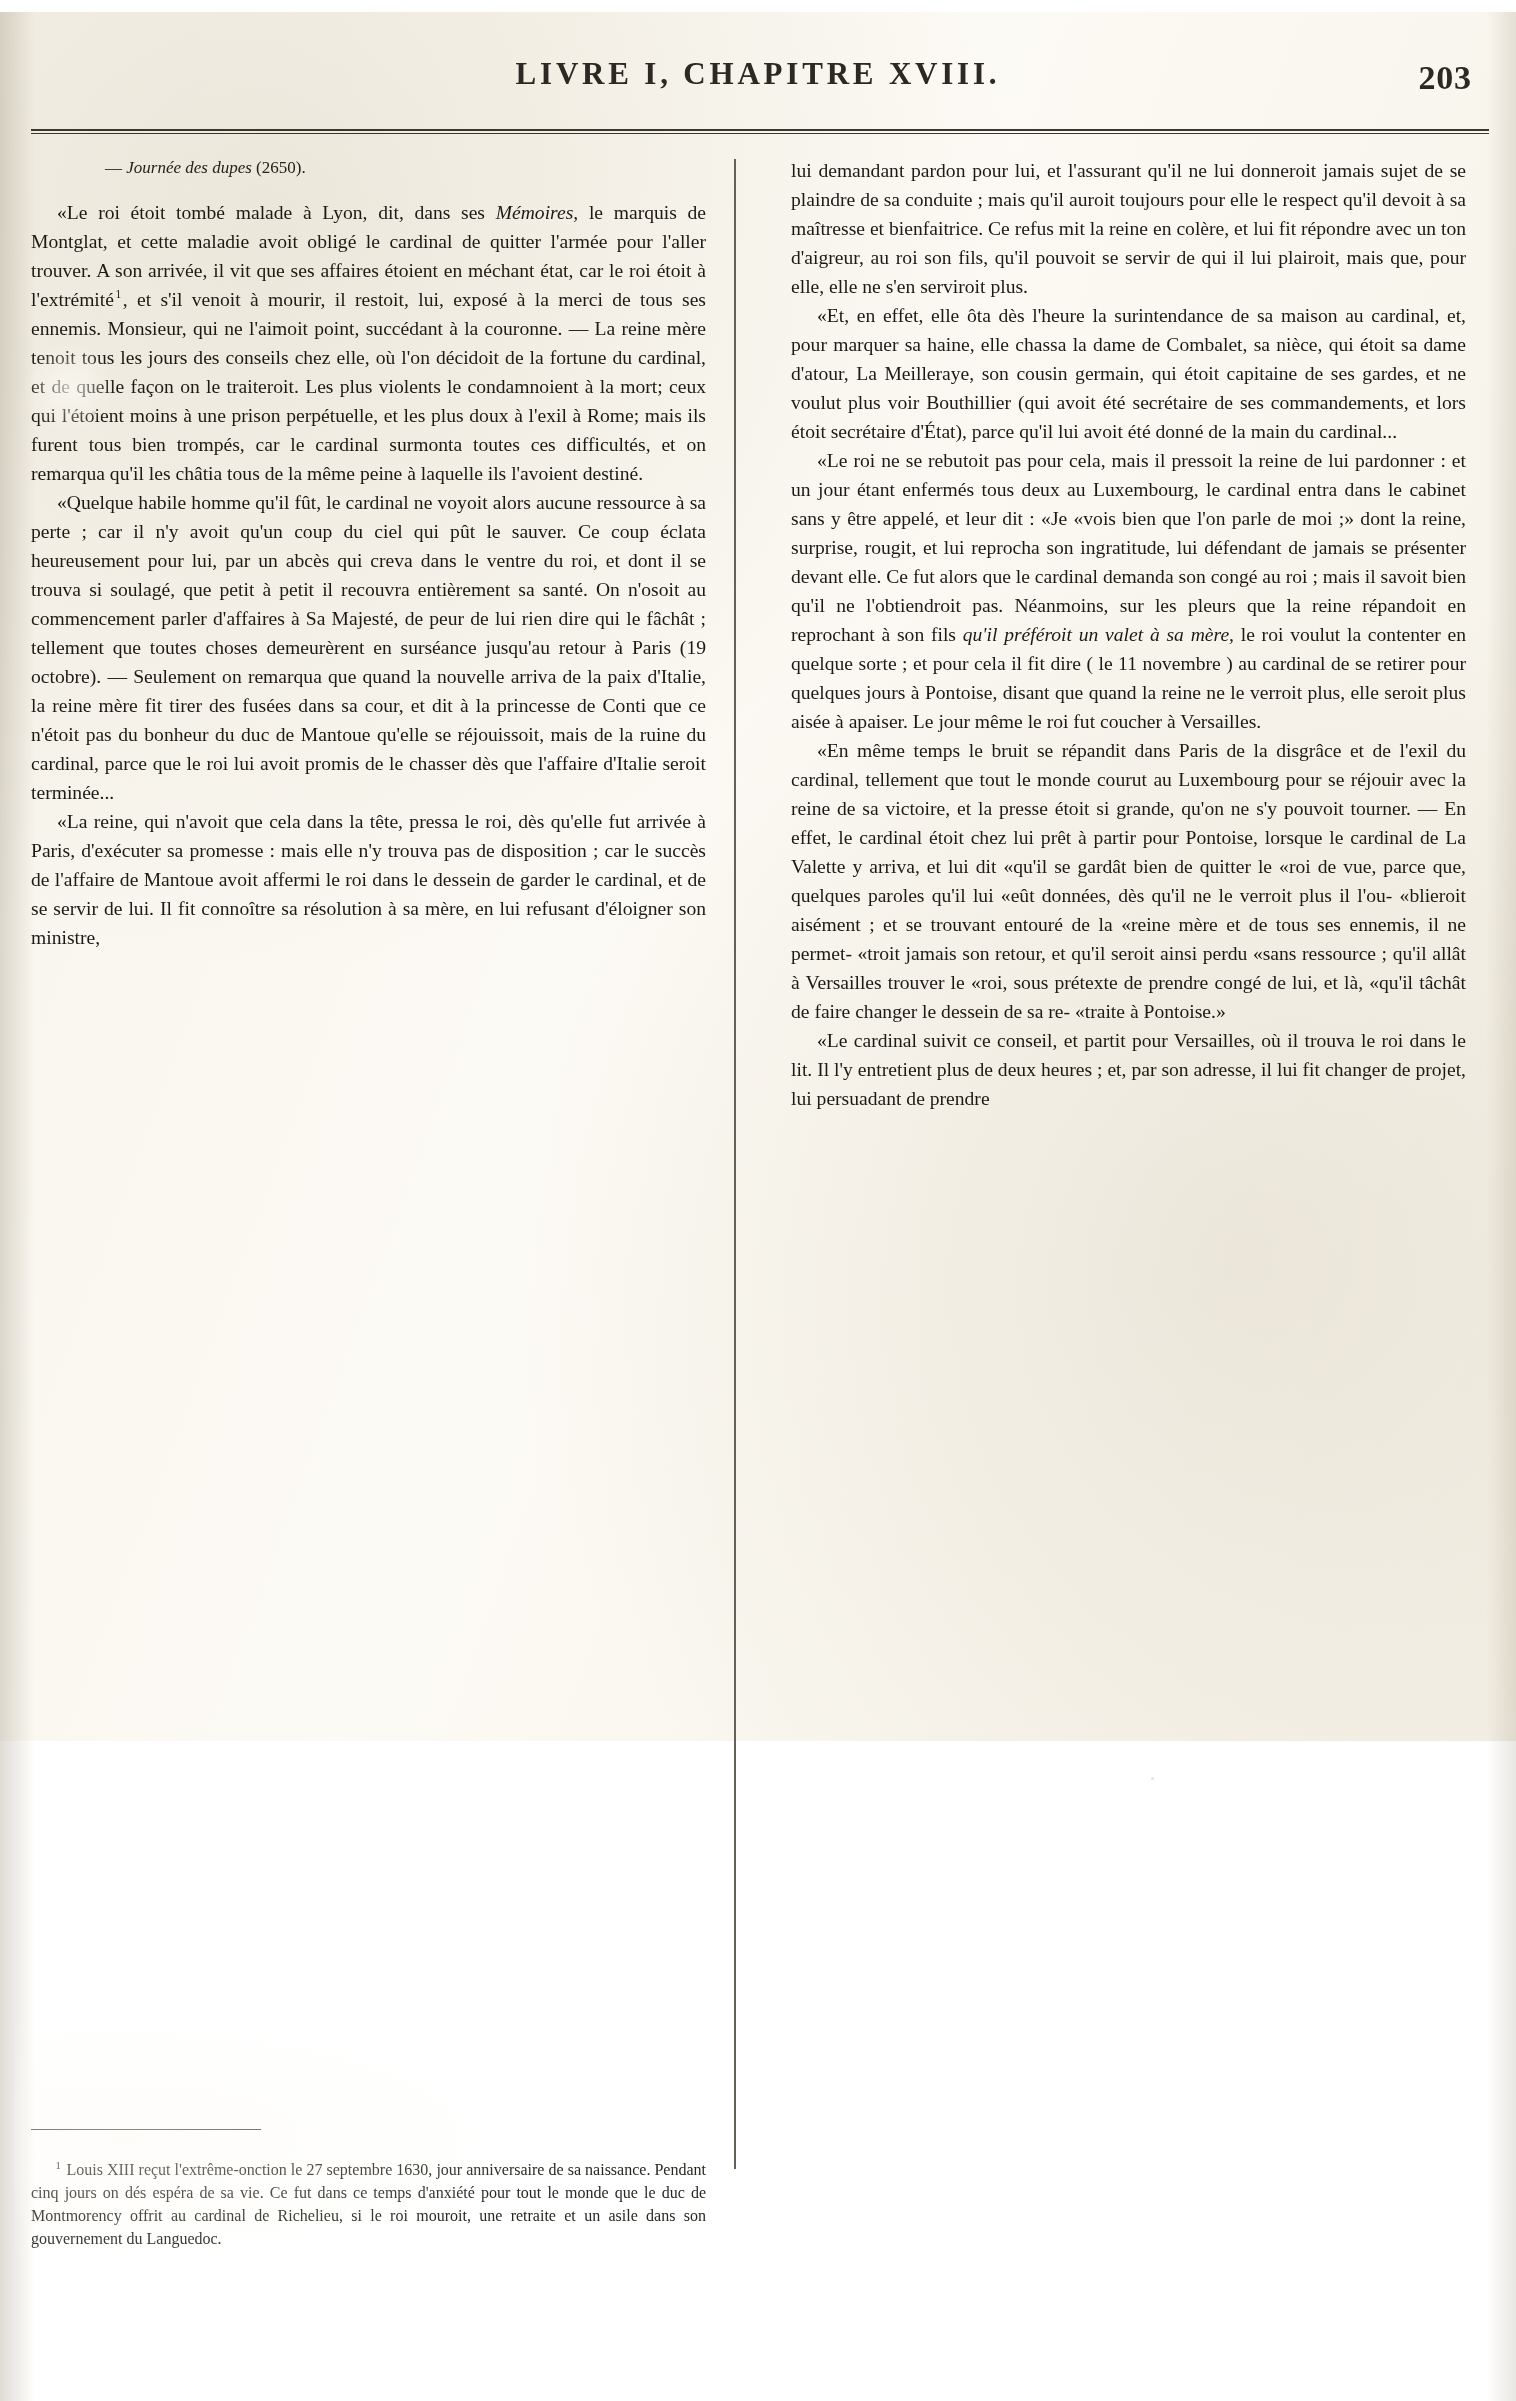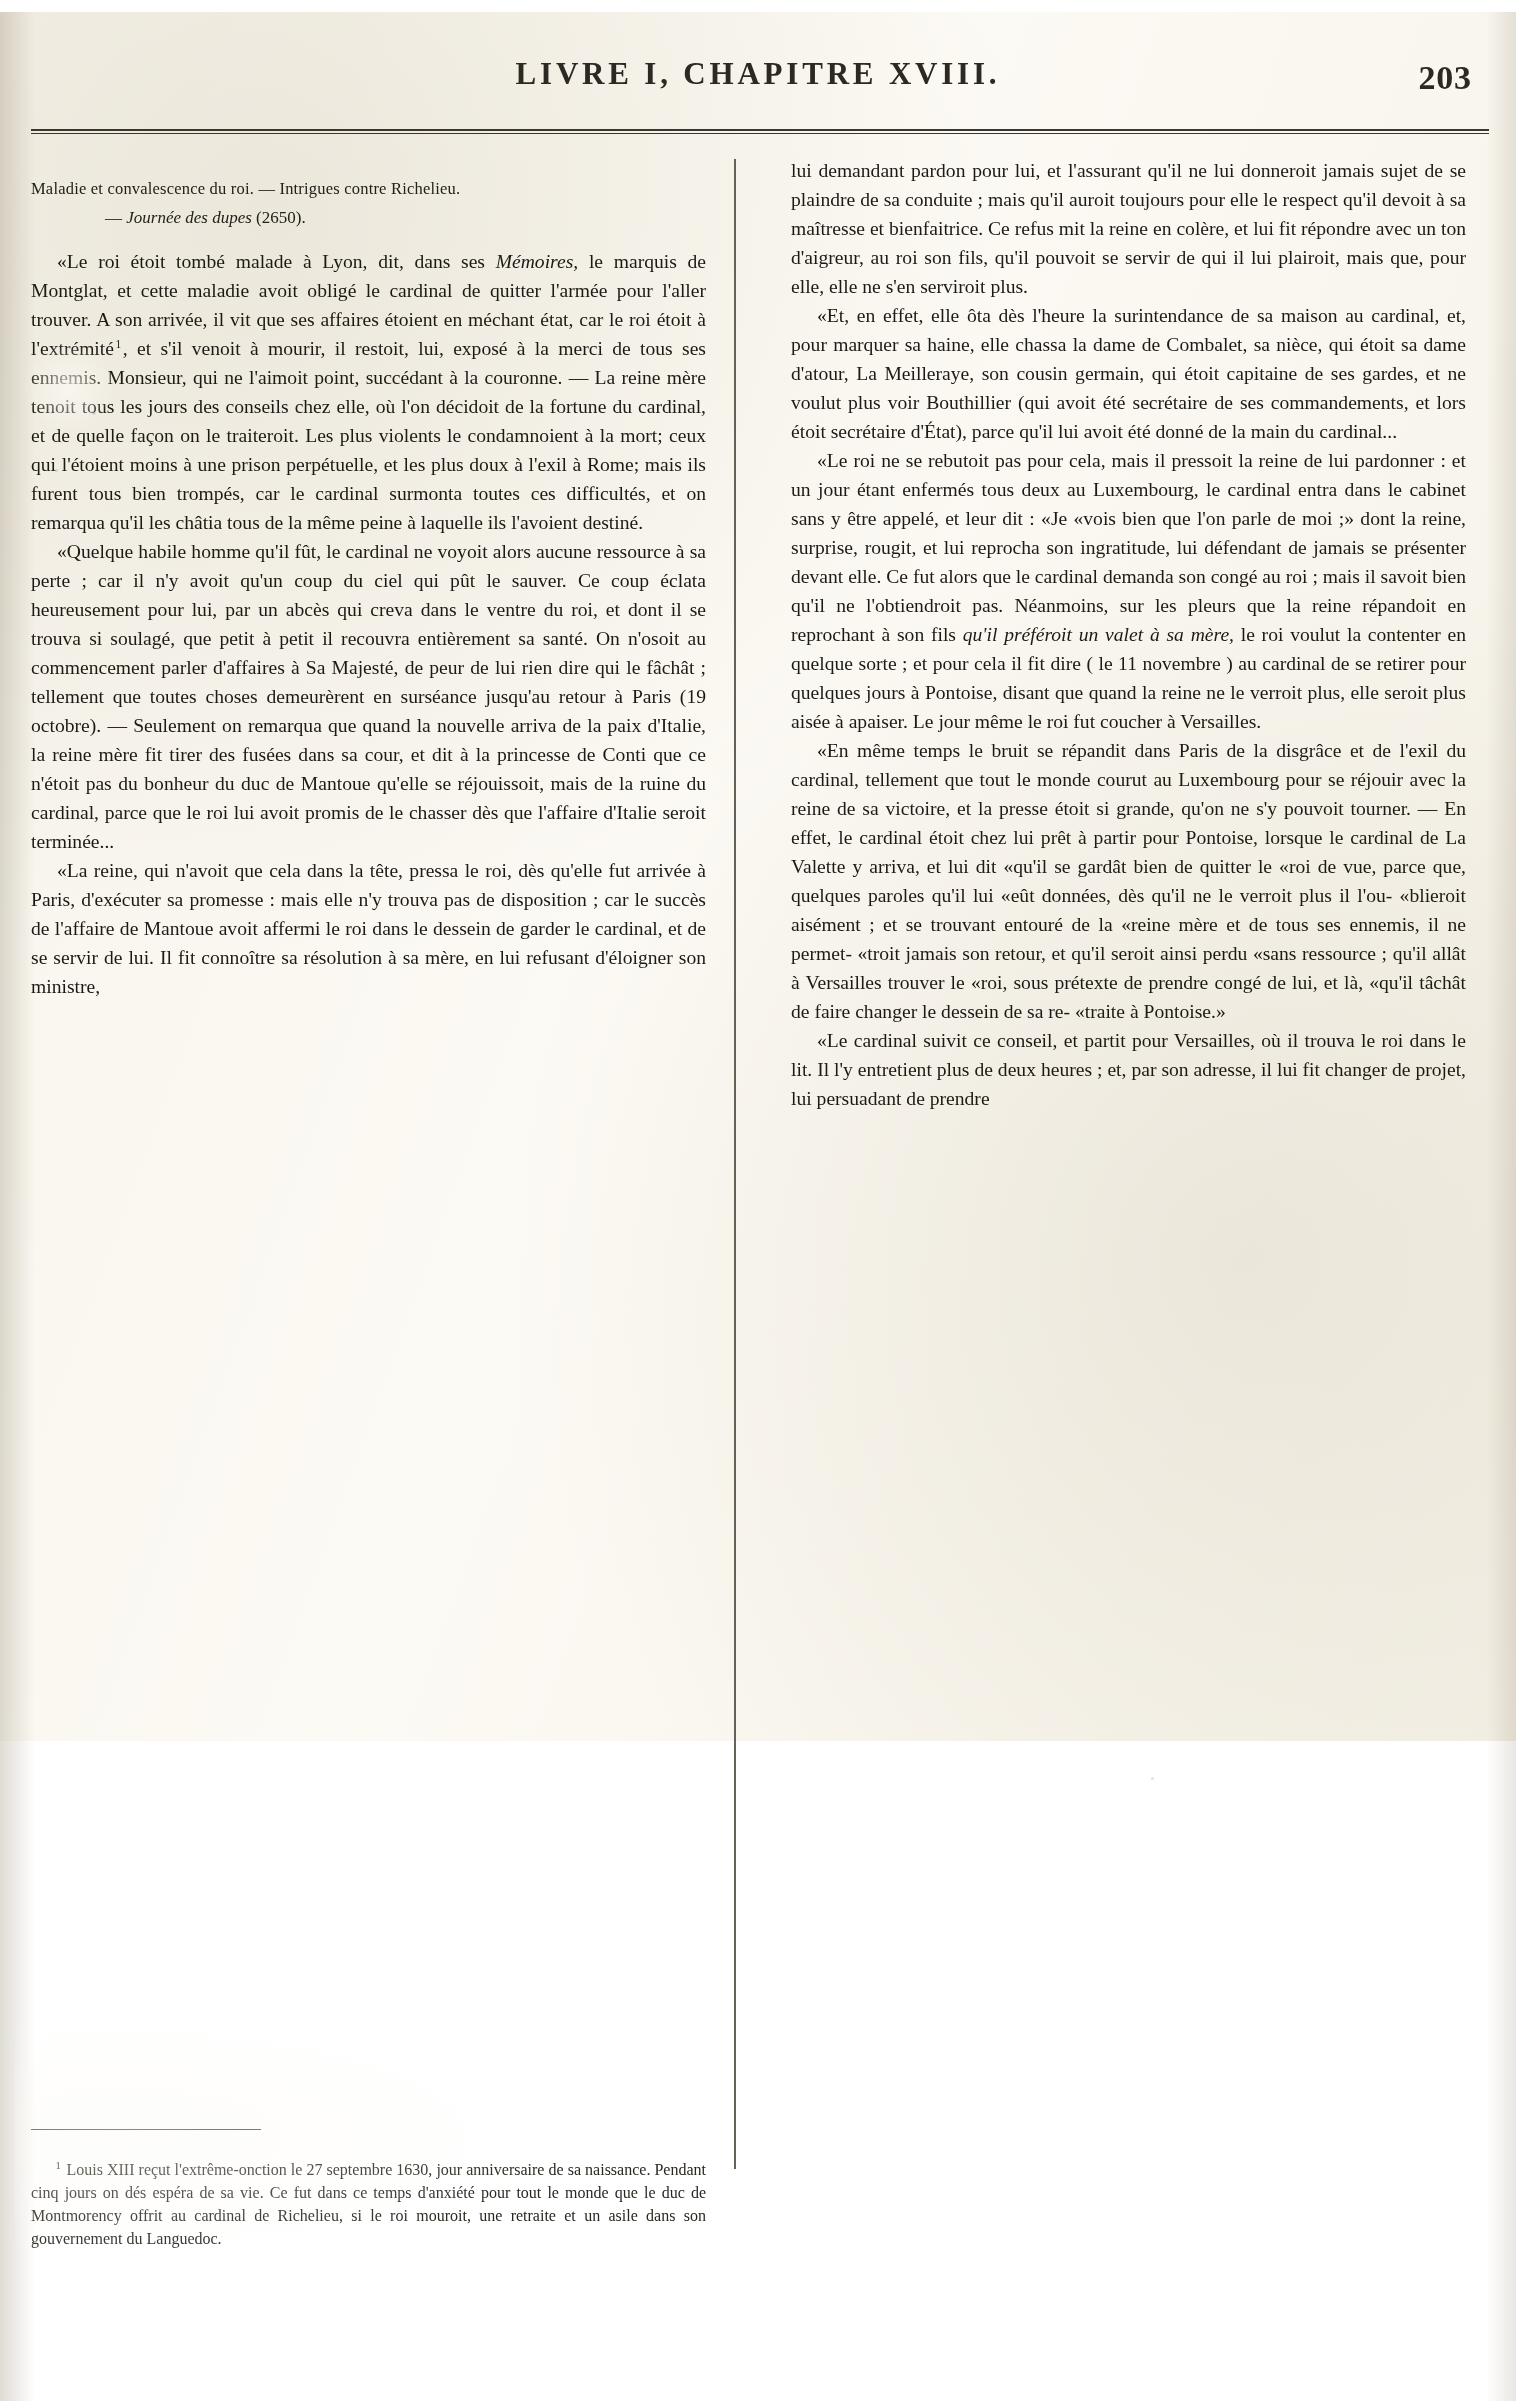--- a/index.html
+++ b/index.html
@@ -207,23 +207,20 @@
   </div>
   <div class="rule-double"></div>
 
   <div class="columns">
 
     <div class="col-divider"></div>
 
     <div class="col col-left">
 
 
-      <div class="subhead">
-        <span class="small">Maladie et convalescence du roi. — Intrigues contre Richelieu.</span>
-      </div>
       <div class="subhead-line2">
         <span>— </span><i>Journée des dupes</i><span> (2650).</span>
       </div>
 
       <p class="body"><span>«Le roi étoit tombé malade à Lyon, dit, dans ses </span><i>Mémoires,</i><span> le marquis de Montglat, et cette maladie avoit obligé le cardinal de quitter l'armée pour l'aller trouver. A son arrivée, il vit que ses affaires étoient en méchant état, car le roi étoit à l'extrémité</span><sup class="fn">1</sup><span>, et s'il venoit à mourir, il restoit, lui, exposé à la merci de tous ses ennemis. Monsieur, qui ne l'aimoit point, succédant à la couronne. — La reine mère tenoit tous les jours des conseils chez elle, où l'on décidoit de la fortune du cardinal, et de quelle façon on le traiteroit. Les plus violents le condamnoient à la mort; ceux qui l'étoient moins à une prison perpétuelle, et les plus doux à l'exil à Rome; mais ils furent tous bien trompés, car le cardinal surmonta toutes ces difficultés, et on remarqua qu'il les châtia tous de la même peine à laquelle ils l'avoient destiné.</span></p>
 
       <p class="body">«Quelque habile homme qu'il fût, le cardinal ne voyoit alors aucune ressource à sa perte ; car il n'y avoit qu'un coup du ciel qui pût le sauver. Ce coup éclata heureusement pour lui, par un abcès qui creva dans le ventre du roi, et dont il se trouva si soulagé, que petit à petit il recouvra entièrement sa santé. On n'osoit au commencement parler d'affaires à Sa Majesté, de peur de lui rien dire qui le fâchât ; tellement que toutes choses demeurèrent en surséance jusqu'au retour à Paris (19 octobre). — Seulement on remarqua que quand la nouvelle arriva de la paix d'Italie, la reine mère fit tirer des fusées dans sa cour, et dit à la princesse de Conti que ce n'étoit pas du bonheur du duc de Mantoue qu'elle se réjouissoit, mais de la ruine du cardinal, parce que le roi lui avoit promis de le chasser dès que l'affaire d'Italie seroit terminée...</p>
 
       <p class="body">«La reine, qui n'avoit que cela dans la tête, pressa le roi, dès qu'elle fut arrivée à Paris, d'exécuter sa promesse : mais elle n'y trouva pas de disposition ; car le succès de l'affaire de Mantoue avoit affermi le roi dans le dessein de garder le cardinal, et de se servir de lui. Il fit connoître sa résolution à sa mère, en lui refusant d'éloigner son ministre,</p>
 

